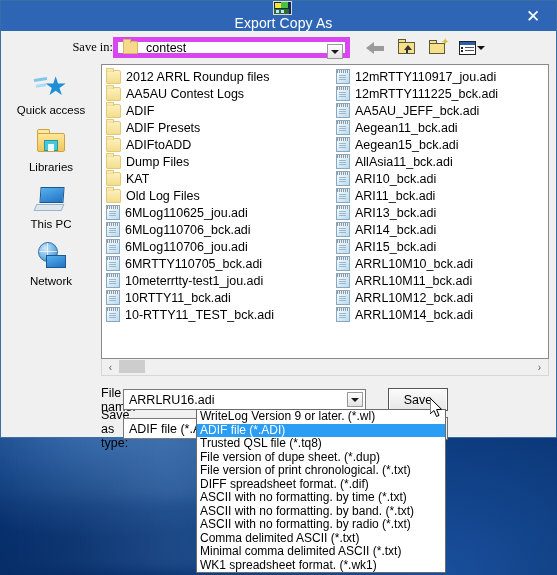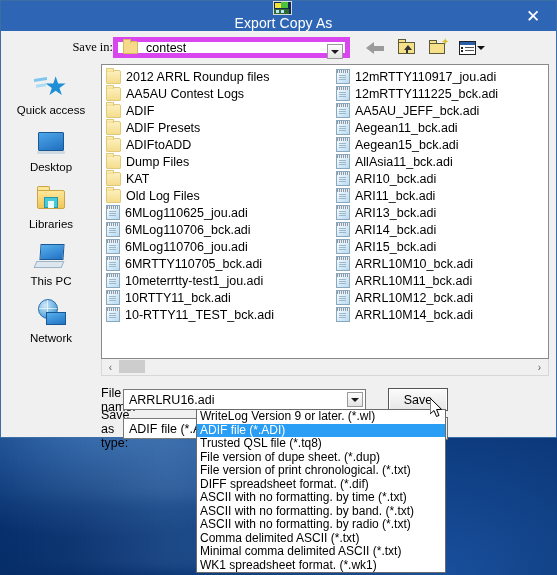--- a/index.html
+++ b/index.html
@@ -459,27 +459,20 @@
   <div id="body-area">
 
     <div id="places">
       <div class="place">
         <span class="place-ico ico-quick">
           <span class="t1"></span>
             <span class="t2"></span>
             <span class="star">★</span>
         </span>
         <span class="lbl">Quick access</span>
-      </div>
-      <div class="place">
-        <span class="place-ico ico-desk">
-          <span class="scr"></span>
-            <span class="base"></span>
-        </span>
-        <span class="lbl">Desktop</span>
       </div>
       <div class="place">
         <span class="place-ico ico-lib">
           <span class="tab"></span>
             <span class="body"></span>
             <span class="inner"></span>
             <span class="innerw"></span>
         </span>
         <span class="lbl">Libraries</span>
       </div>

